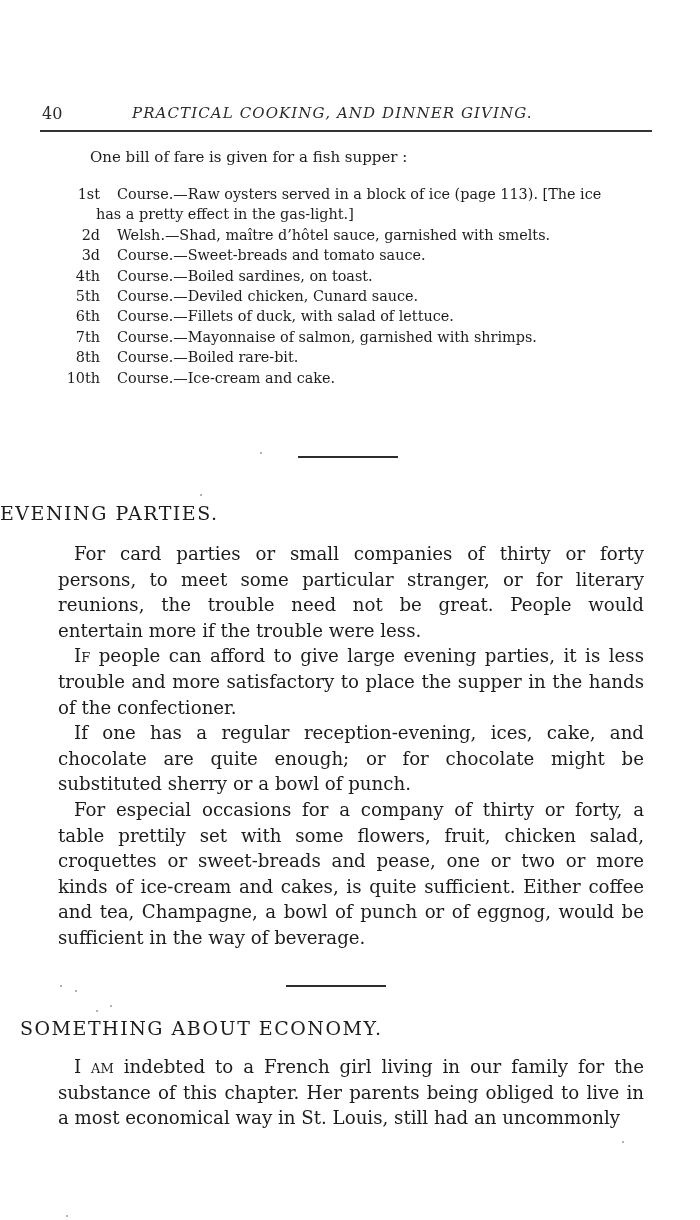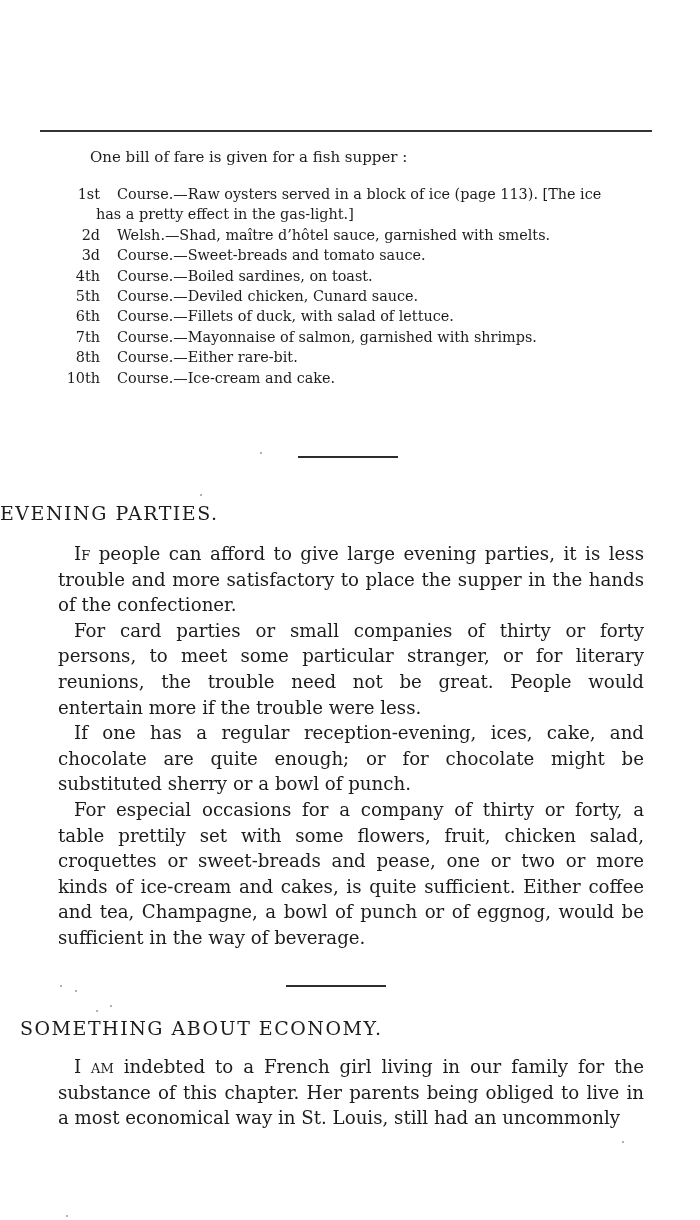--- a/index.html
+++ b/index.html
@@ -113,44 +113,48 @@
       width: 2px; height: 2px;
       background: #999;
       border-radius: 1px;
     }
   </style>
 </head>
 <body>
 
 <div class="page">
 
+  <div class="running-head">
+    <span class="page-number">40</span>
+    <span class="running-title">PRACTICAL COOKING, AND DINNER GIVING.</span>
+  </div>
   <div class="head-rule"></div>
 
   <div class="intro">One bill of fare is given for a fish supper :</div>
 
   <div class="courses">
     <div class="course"><span class="num">1st</span><span>Course.—Raw oysters served in a block of ice (page 113).   [The ice</span></div>
     <div class="course cont"><span>has a pretty effect in the gas-light.]</span></div>
     <div class="course"><span class="num">2d</span><span>Welsh.—Shad, maître d’hôtel sauce, garnished with smelts.</span></div>
     <div class="course"><span class="num">3d</span><span>Course.—Sweet-breads and tomato sauce.</span></div>
     <div class="course"><span class="num">4th</span><span>Course.—Boiled sardines, on toast.</span></div>
     <div class="course"><span class="num">5th</span><span>Course.—Deviled chicken, Cunard sauce.</span></div>
     <div class="course"><span class="num">6th</span><span>Course.—Fillets of duck, with salad of lettuce.</span></div>
     <div class="course"><span class="num">7th</span><span>Course.—Mayonnaise of salmon, garnished with shrimps.</span></div>
-    <div class="course"><span class="num">8th</span><span>Course.—Either rare-bit.</span></div>
+    <div class="course"><span class="num">8th</span><span>Course.—Boiled rare-bit.</span></div>
     <div class="course"><span class="num">10th</span><span>Course.—Ice-cream and cake.</span></div>
   </div>
 
   <div class="divider" style="left:298px; top:456px; width:100px;"></div>
 
   <div class="section-title" style="top:502px;">EVENING PARTIES.</div>
 
   <div class="body-text" style="top:541px;">
+    <p><span>For card parties or small companies of thirty or forty persons, to meet some particular stranger, or for literary reunions, the trouble need not be great.  People would entertain more if the trouble were less.</span></p>
     <p><span class="smallcaps">If</span><span> people can afford to give large evening parties, it is less trouble and more satisfactory to place the supper in the hands of the confectioner.</span></p>
-    <p><span>For card parties or small companies of thirty or forty persons, to meet some particular stranger, or for literary reunions, the trouble need not be great.  People would entertain more if the trouble were less.</span></p>
     <p><span>If one has a regular reception-evening, ices, cake, and chocolate are quite enough; or for chocolate might be substituted sherry or a bowl of punch.</span></p>
     <p><span>For especial occasions for a company of thirty or forty, a table prettily set with some flowers, fruit, chicken salad, croquettes or sweet-breads and pease, one or two or more kinds of ice-cream and cakes, is quite sufficient.  Either coffee and tea, Champagne, a bowl of punch or of eggnog, would be sufficient in the way of beverage.</span></p>
   </div>
 
   <div class="divider" style="left:286px; top:985px; width:100px;"></div>
 
   <div class="section-title" style="top:1017px; left:20px;">SOMETHING ABOUT ECONOMY.</div>
 
   <div class="body-text" style="top:1054px;">
     <p><span class="smallcaps">I am</span><span> indebted to a French girl living in our family for the substance of this chapter.  Her parents being obliged to live in a most economical way in St. Louis, still had an uncommonly</span></p>

